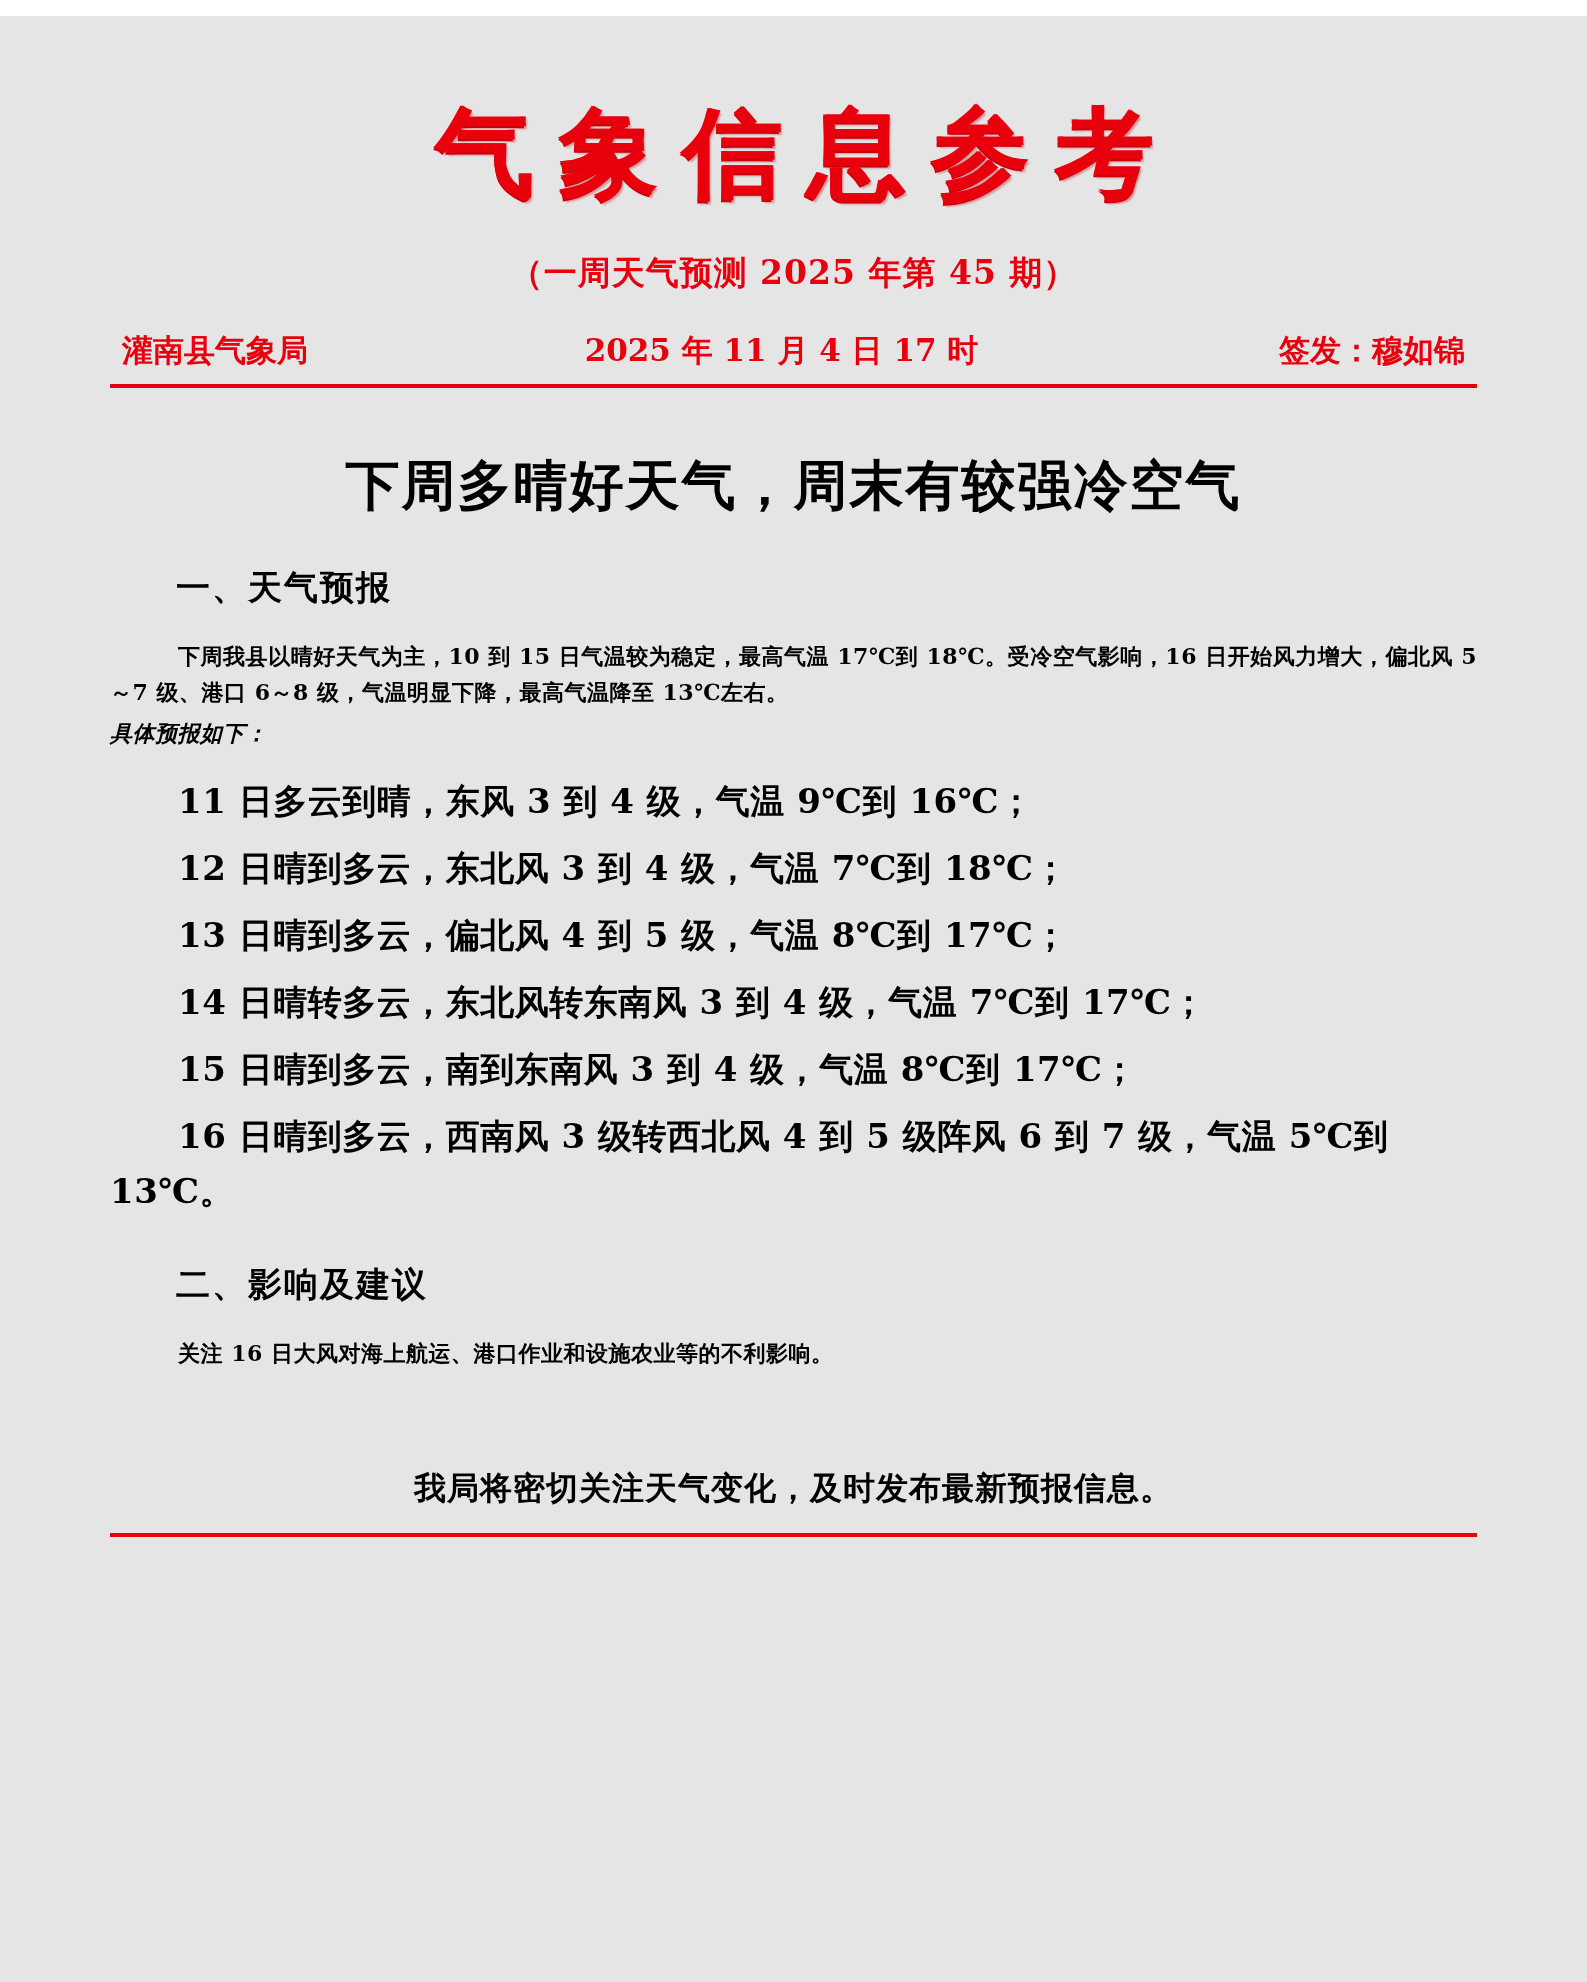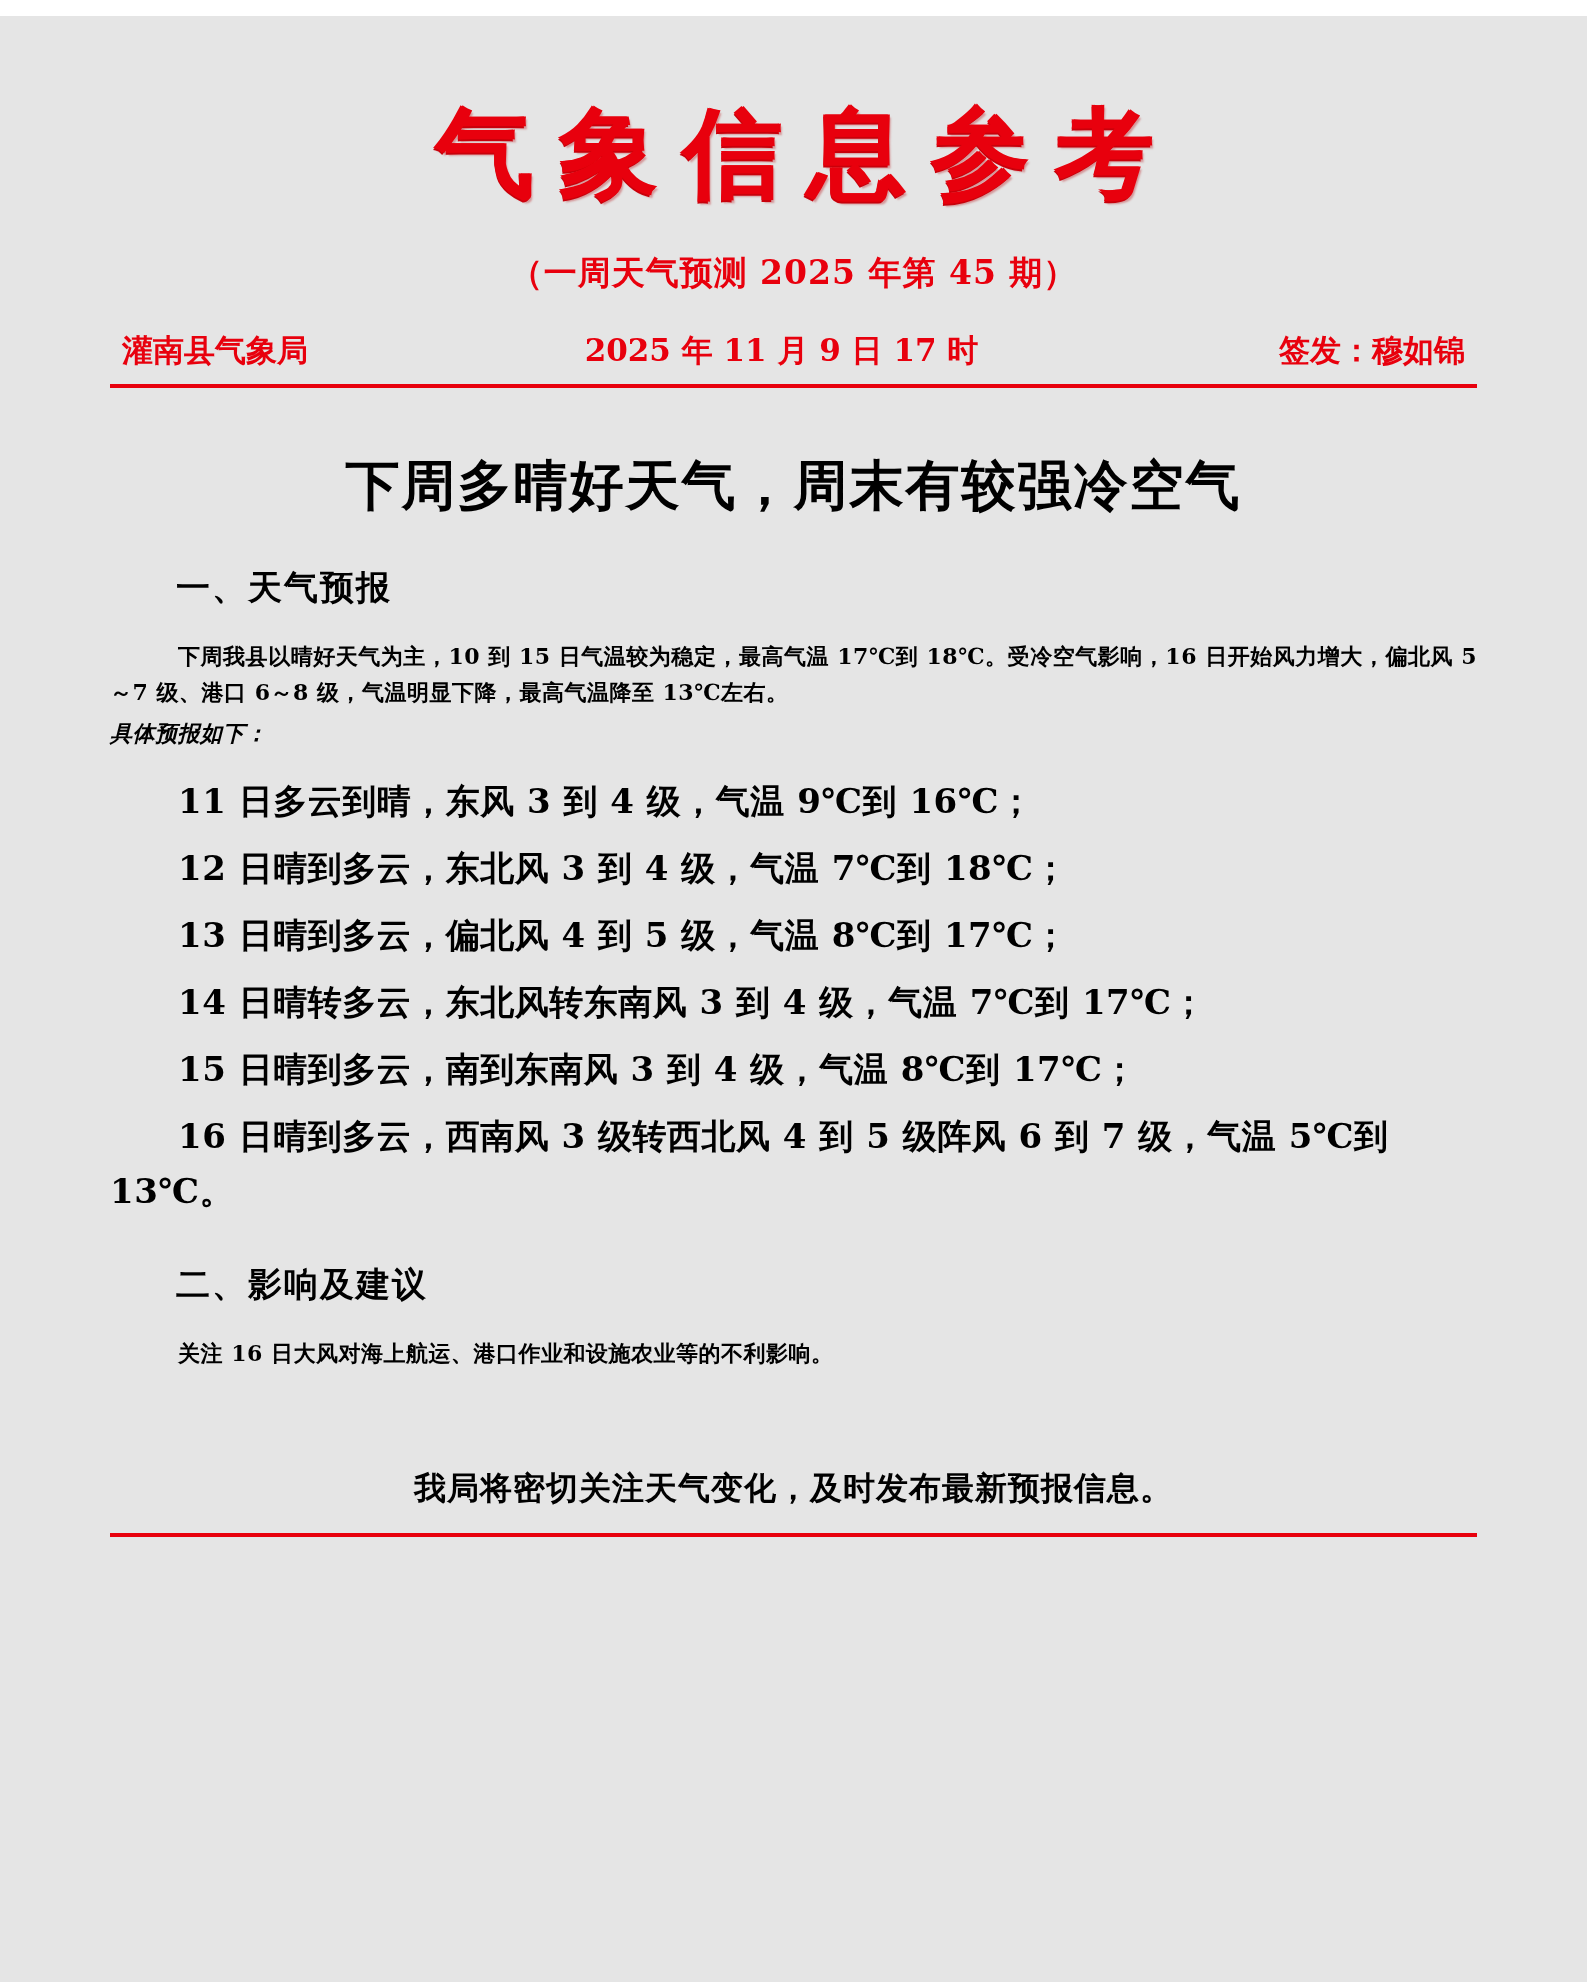--- a/index.html
+++ b/index.html
@@ -146,21 +146,21 @@
 
 <div class="page">
 
   <div class="masthead">
     <div class="masthead-title">气象信息参考</div>
 
     <div class="issue-line">（一周天气预测 2025 年第 45 期）</div>
 
     <div class="meta-row">
       <div class="meta-left">灌南县气象局</div>
-      <div class="meta-center">2025 年 11 月 9 日 17 时</div>
+      <div class="meta-center">2025 年 11 月 4 日 17 时</div>
       <div class="meta-right">签发：穆如锦</div>
     </div>
 
     <div class="rule-top"></div>
   </div>
 
   <h1 class="doc-title">下周多晴好天气，周末有较强冷空气</h1>
 
   <h2 class="section-heading">一、天气预报</h2>
 

